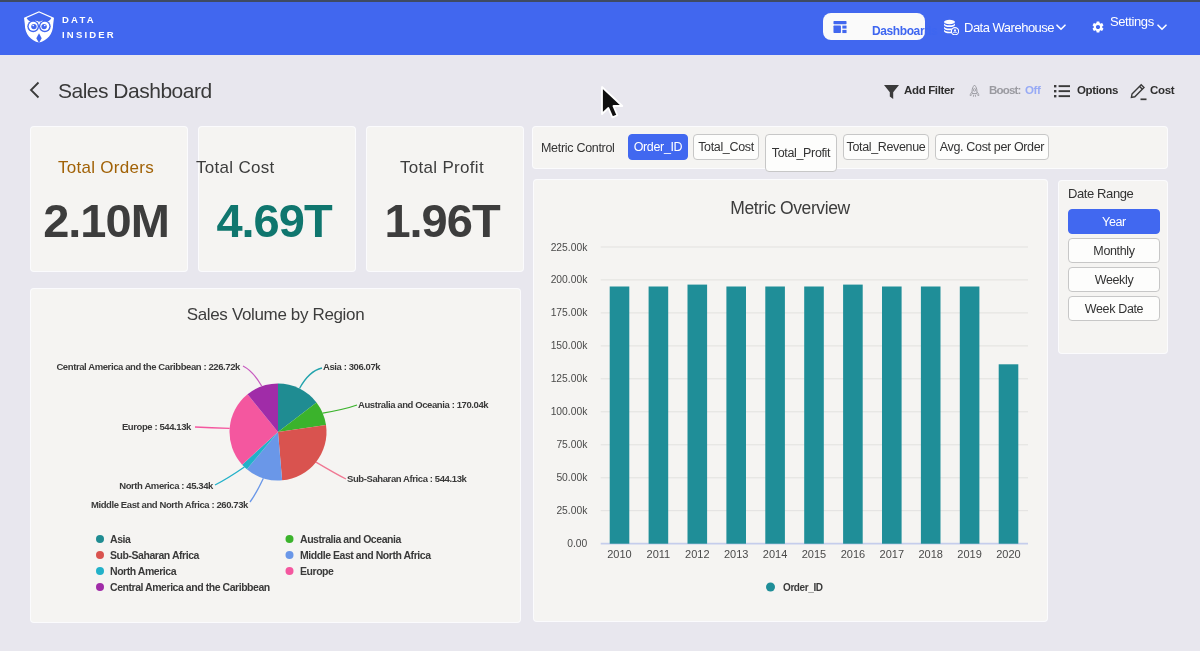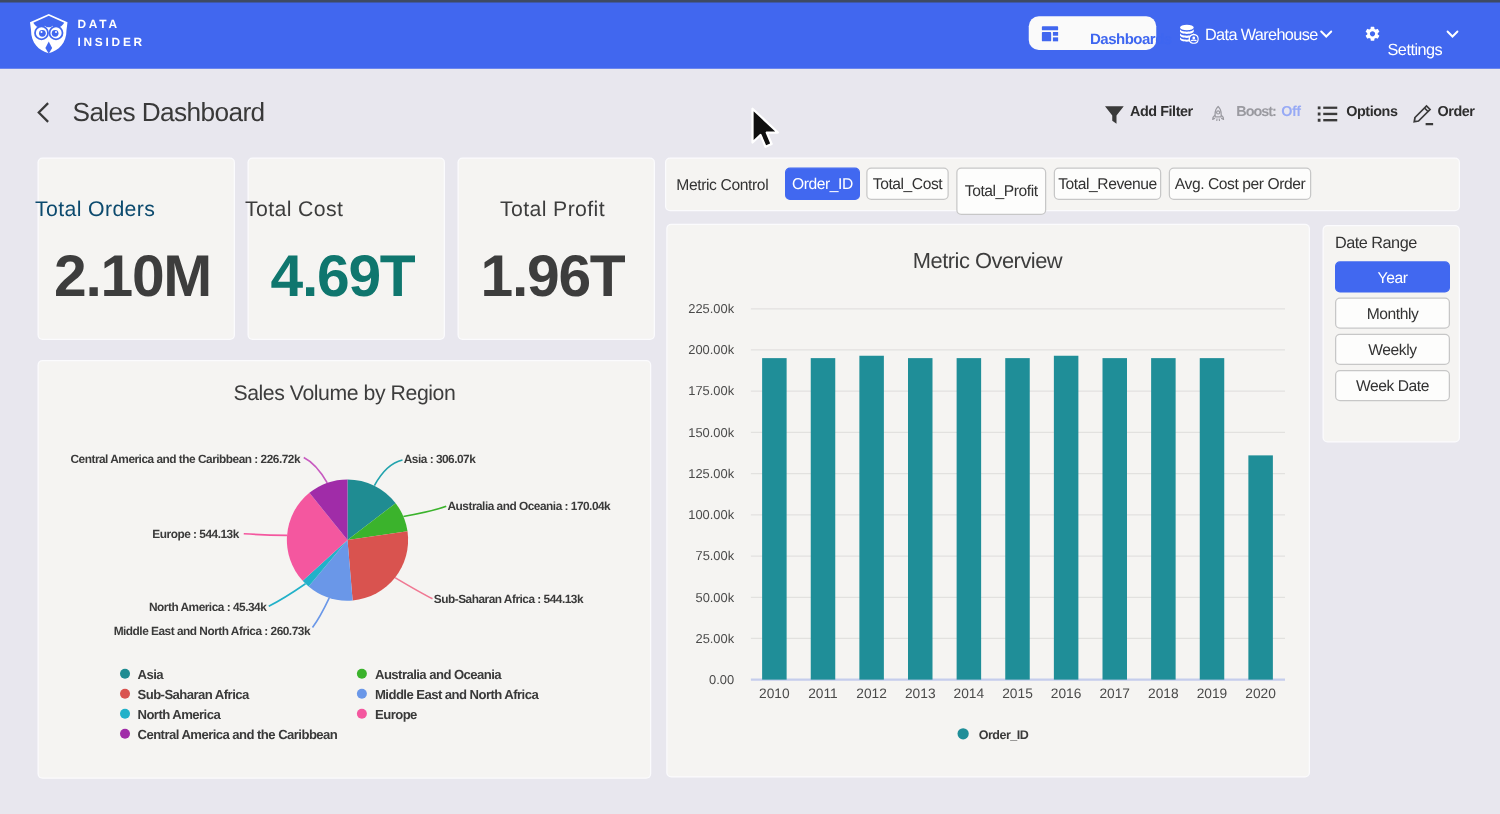--- a/index.html
+++ b/index.html
@@ -52,21 +52,21 @@
   <path d="M9.9 13.9 C10.2 12.8 13.8 12.8 14.1 13.9" stroke="#fff" stroke-width="1" fill="none"></path>
 </svg>
 <div class="abs" style="left:964px;top:14px;height:27px;display:flex;align-items:center;color:#fff;font-size:13px;letter-spacing:-0.5px;">Data Warehouse</div>
 <svg class="abs" style="left:1056px;top:24px;" width="10" height="7" viewBox="0 0 10 7">
     <path d="M1 1.2 L5 5.2 L9 1.2" stroke="#fff" stroke-width="1.6" fill="none" stroke-linecap="round"></path>
   </svg>
 
 <svg class="abs" style="left:1091px;top:20px;" width="14" height="14" viewBox="0 0 24 24">
   <path fill="#fff" d="M19.14 12.94c.04-.3.06-.61.06-.94 0-.32-.02-.64-.07-.94l2.03-1.58a.49.49 0 0 0 .12-.61l-1.92-3.32a.488.488 0 0 0-.59-.22l-2.39.96c-.5-.38-1.03-.7-1.62-.94l-.36-2.54a.484.484 0 0 0-.48-.41h-3.84c-.24 0-.43.17-.47.41l-.36 2.54c-.59.24-1.13.57-1.62.94l-2.39-.96c-.22-.08-.47 0-.59.22L2.74 8.87c-.12.21-.08.47.12.61l2.03 1.58c-.05.3-.09.63-.09.94s.02.64.07.94l-2.03 1.58a.49.49 0 0 0-.12.61l1.92 3.32c.12.22.37.29.59.22l2.39-.96c.5.38 1.03.7 1.62.94l.36 2.54c.05.24.24.41.48.41h3.84c.24 0 .44-.17.47-.41l.36-2.54c.59-.24 1.13-.56 1.62-.94l2.39.96c.22.08.47 0 .59-.22l1.92-3.32c.12-.22.07-.47-.12-.61l-2.01-1.58zM12 15.6c-1.98 0-3.6-1.62-3.6-3.6s1.62-3.6 3.6-3.6 3.6 1.62 3.6 3.6-1.62 3.6-3.6 3.6z"></path>
 </svg>
-<div class="abs" style="left:1110px;top:26px;height:27px;display:flex;align-items:center;color:#fff;font-size:13px;letter-spacing:-0.4px;">Settings</div>
+<div class="abs" style="left:1110px;top:8px;height:27px;display:flex;align-items:center;color:#fff;font-size:13px;letter-spacing:-0.4px;">Settings</div>
 <svg class="abs" style="left:1157px;top:24px;" width="10" height="7" viewBox="0 0 10 7">
     <path d="M1 1.2 L5 5.2 L9 1.2" stroke="#fff" stroke-width="1.6" fill="none" stroke-linecap="round"></path>
   </svg>
 
 <svg class="abs" style="left:28px;top:81px;" width="13" height="18" viewBox="0 0 13 18">
     <path d="M10.5 1.5 L3 9 L10.5 16.5" stroke="#3a3a3a" stroke-width="1.8" fill="none"></path>
   </svg>
 <div class="abs" style="left:58px;top:79px;font-size:21px;letter-spacing:-0.5px;color:#393939;">Sales Dashboard</div>
 
 <svg class="abs" style="left:883px;top:84px;" width="17" height="16" viewBox="0 0 17 16">
@@ -93,26 +93,26 @@
       <rect x="4.6" y="10.2" width="11.4" height="1.9"></rect>
     </g>
 </svg>
 <div class="hdr" style="left:1077px;">Options</div>
 
 <svg class="abs" style="left:1129px;top:82px;" width="19" height="19" viewBox="0 0 19 19">
   <path d="M3 12 L12.2 2.8 L15 5.6 L5.8 14.8 L2.4 15.4 Z" fill="none" stroke="#3a3a3a" stroke-width="1.4"></path>
   <path d="M10.6 4.4 L13.4 7.2" stroke="#3a3a3a" stroke-width="1.4"></path>
   <path d="M11.5 17.3 L17.5 17.3" stroke="#3a3a3a" stroke-width="1.7"></path>
 </svg>
-<div class="hdr" style="left:1150px;">Order</div>
+<div class="hdr" style="left:1150px;">Cost</div>
 
 <div class="card" style="left:31px;top:127px;width:156px;height:144px;"></div>
 <div class="card" style="left:199px;top:127px;width:156px;height:144px;"></div>
 <div class="card" style="left:367px;top:127px;width:156px;height:144px;"></div>
-<div class="abs" style="left:28px;top:158px;width:156px;text-align:left;font-size:17px;font-weight:normal;letter-spacing:0.3px;color:#0c4a6e;">Total Orders</div>
+<div class="abs" style="left:28px;top:158px;width:156px;text-align:center;font-size:17px;font-weight:normal;letter-spacing:0.3px;color:#a16207;">Total Orders</div>
 <div class="abs" style="left:196px;top:158px;width:156px;font-size:17px;font-weight:normal;letter-spacing:0.3px;color:#3d3d3d;">Total Cost</div>
 <div class="abs" style="left:364px;top:158px;width:156px;text-align:center;font-size:17px;font-weight:normal;letter-spacing:0.3px;color:#3d3d3d;">Total Profit</div>
 <div class="abs" style="left:28px;top:193px;width:156px;text-align:center;font-size:47px;font-weight:bold;color:#3d3d3d;letter-spacing:-1px;">2.10M</div>
 <div class="abs" style="left:196px;top:193px;width:156px;text-align:center;font-size:47px;font-weight:bold;color:#0f766e;letter-spacing:-1px;">4.69T</div>
 <div class="abs" style="left:364px;top:193px;width:156px;text-align:center;font-size:47px;font-weight:bold;color:#3d3d3d;letter-spacing:-1px;">1.96T</div>
 
 <div class="card" style="left:31px;top:289px;width:489px;height:333px;"></div>
 <div class="abs" style="left:31px;top:305px;width:489px;text-align:center;font-size:17px;letter-spacing:-0.35px;color:#3d3d3d;">Sales Volume by Region</div>
 <svg class="abs" style="left:31px;top:289px;" width="489" height="333" viewBox="0 0 489 333">
   <path d="M247.0,143.0 L247.00,94.50 A48.5,48.5 0 0 1 285.50,113.50 Z" fill="#1f8c92"></path>

